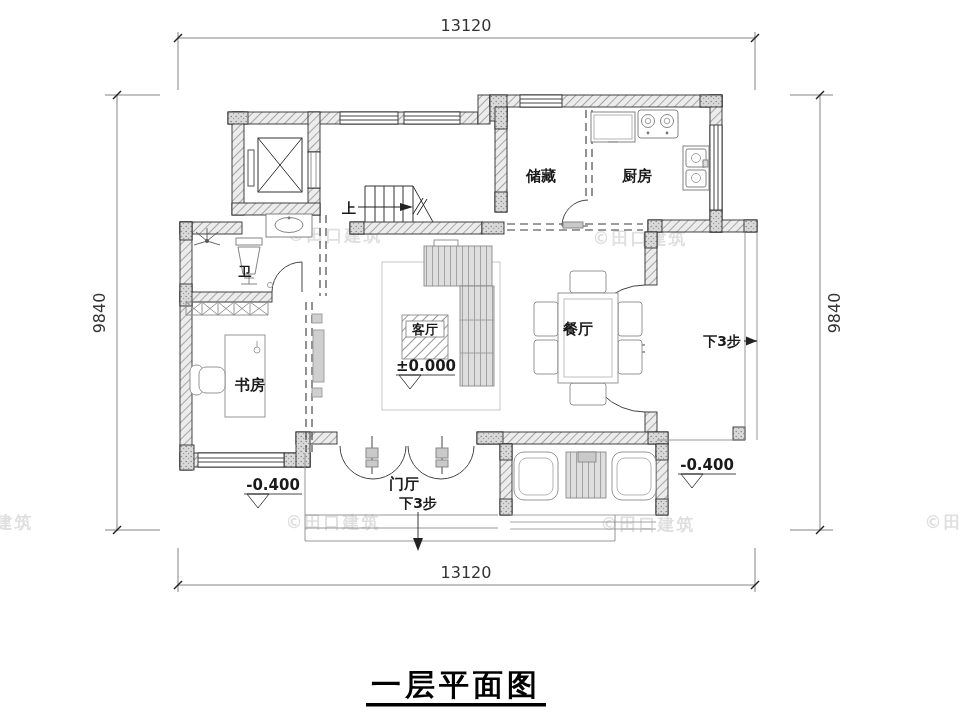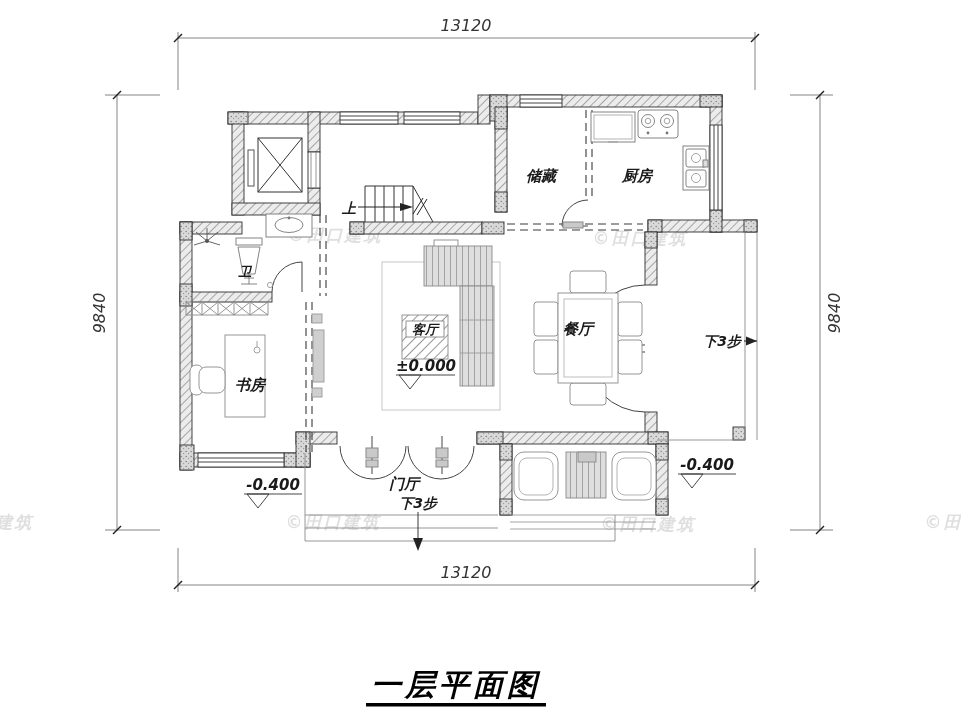--- a/index.html
+++ b/index.html
@@ -1,17 +1,17 @@
 <!DOCTYPE html>
 <html><head>
 <meta charset="utf-8">
 <style>
   html,body{margin:0;padding:0;background:#fff;}
   .page{position:relative;width:961px;height:722px;background:#ffffff;overflow:hidden;
-        font-family:"DejaVu Sans",sans-serif;font-style:italic;}
+        font-family:"DejaVu Sans",sans-serif;}
   svg{display:block;}
   text{font-family:"DejaVu Sans",sans-serif;fill:#222;}
   .dimtext{font-size:16px;fill:#333;}
   .roomtext{font-size:15px;font-weight:bold;fill:#1a1a1a;}
   .smalltext{font-size:13px;font-weight:bold;fill:#1a1a1a;}
   .leveltext{font-size:15px;font-weight:bold;fill:#1a1a1a;}
   .steptext{font-size:14px;font-weight:bold;fill:#1a1a1a;}
   .watermark{font-size:17px;font-weight:bold;fill:#dadada;letter-spacing:2px;opacity:.85;}
   .titletext{font-size:30px;font-weight:bold;fill:#000;letter-spacing:4px;}
 </style>

